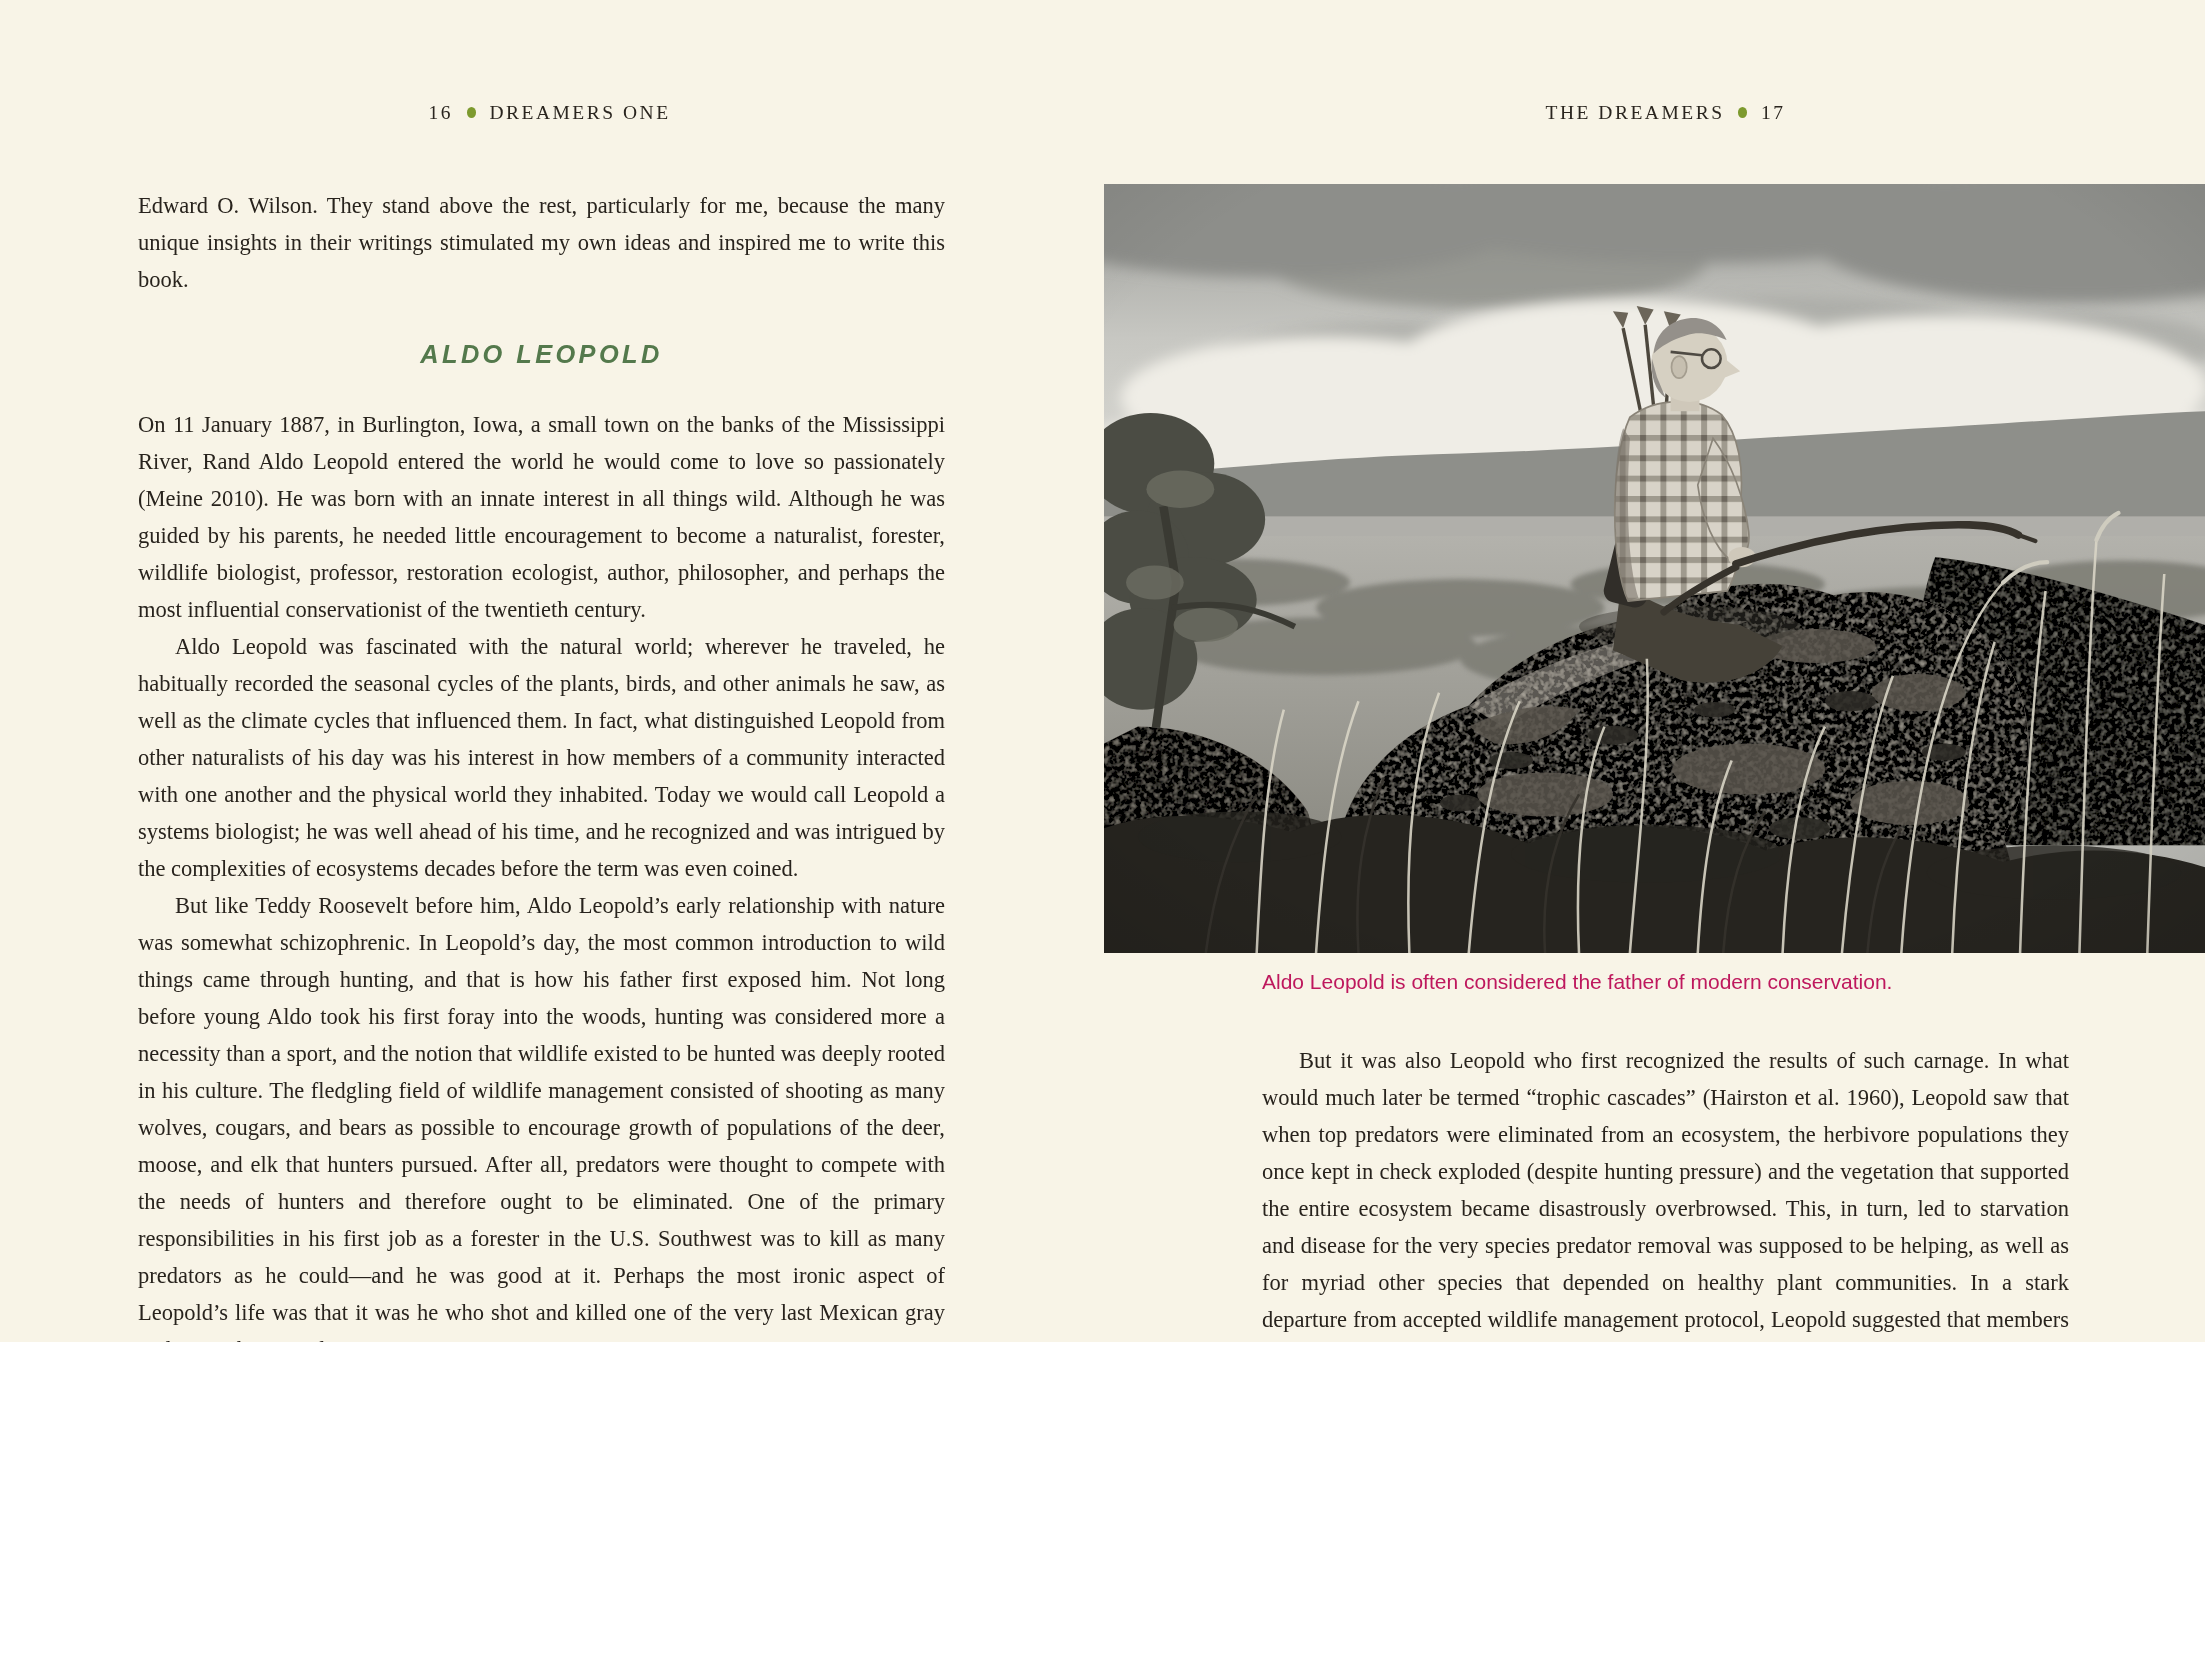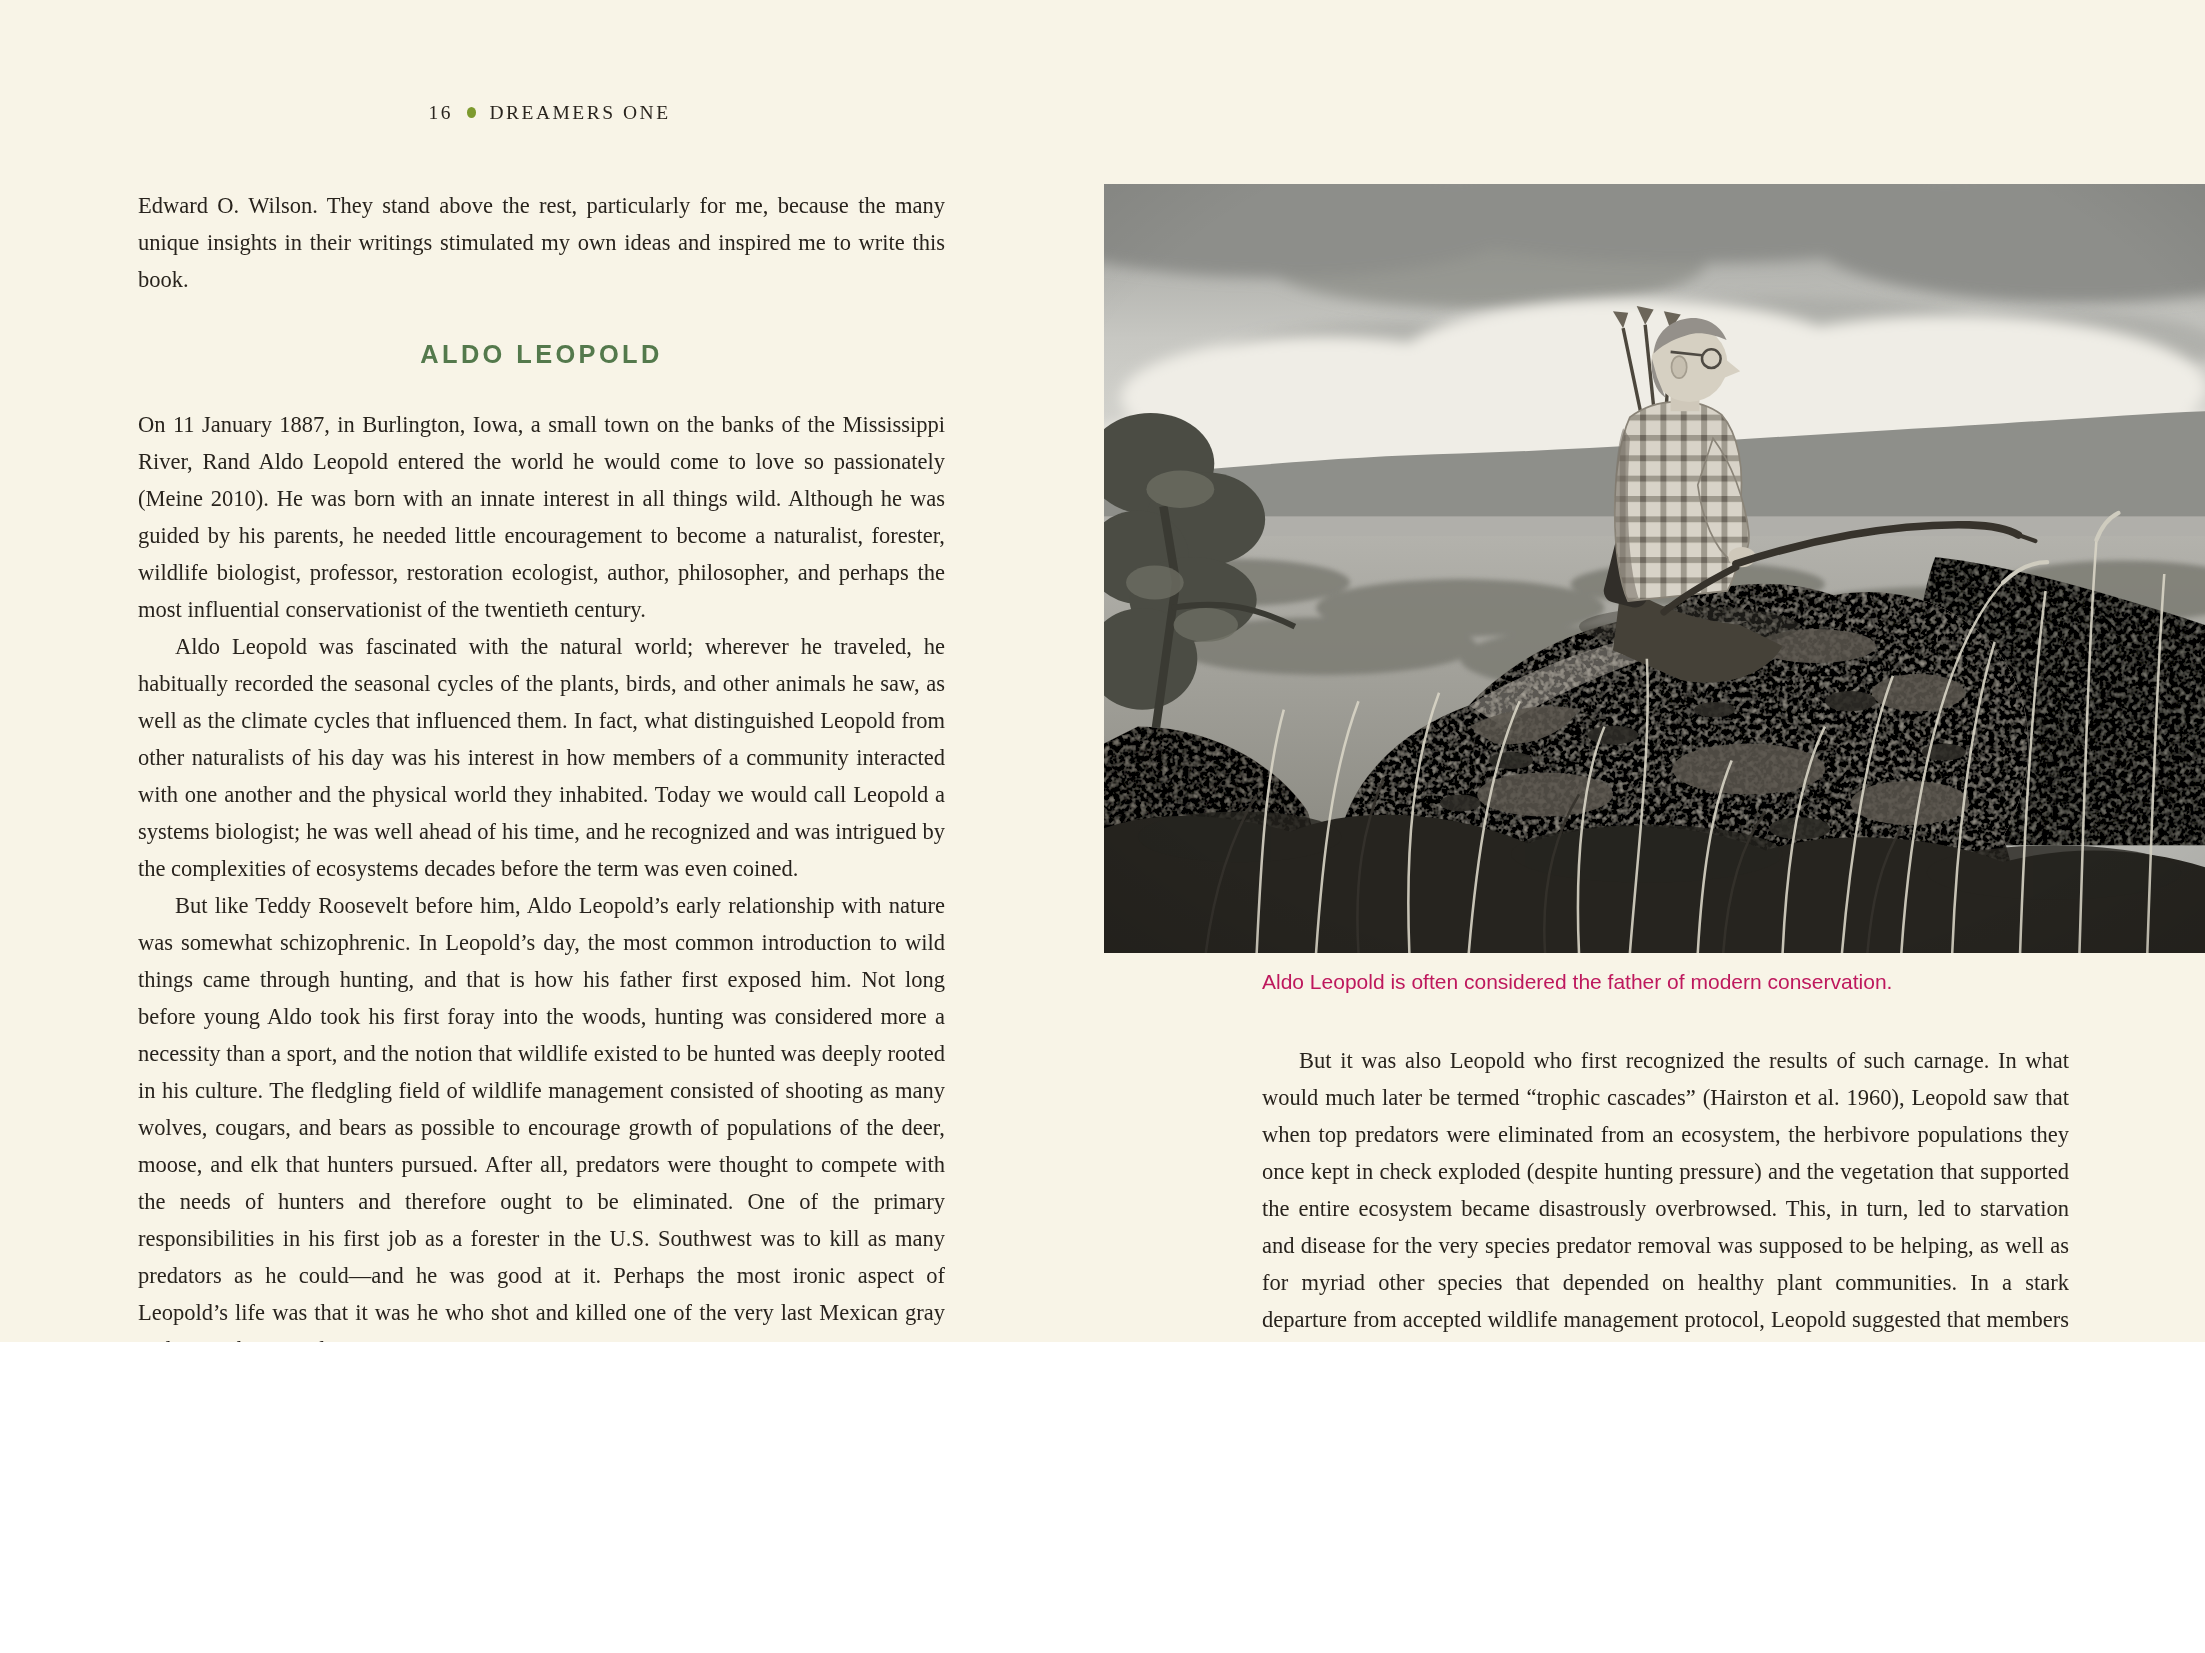--- a/index.html
+++ b/index.html
@@ -26,21 +26,21 @@
   
   .left-column { position:absolute; left:138px; top:187px; width:807px; }
   .body-p {
     margin:0; font-size:22.5px; line-height:37px;
     text-align:justify; hyphens:auto; -webkit-hyphens:auto;
   }
   .body-p.indent { text-indent:37px; }
   .section-heading {
     margin:42px 0 37px 0; text-align:center;
     font-family:"Liberation Sans", sans-serif; font-weight:700;
-    font-size:25.4px; letter-spacing:3.4px; color:#54794c;
+    font-size:25.4px; letter-spacing:3.4px; color:#54794c;font-style:italic;
   }
 
   
   .photo-figure {
     position:absolute; left:1104px; top:184px; width:1101px; height:769px;
     margin:0; padding:0; overflow:hidden; background:#b9b9b4;
   }
   .photo-figure svg { display:block; width:100%; height:100%; }
 
   .photo-caption {
@@ -55,20 +55,25 @@
 <body>
 
 <div class="spread">
 
   <header class="running-head running-head-left">
     <span>16</span>
     <span class="rh-dot"></span>
     <span>DREAMERS ONE</span>
   </header>
 
+  <header class="running-head running-head-right">
+    <span>THE DREAMERS</span>
+    <span class="rh-dot"></span>
+    <span>17</span>
+  </header>
 
   <main class="left-column">
     <p class="body-p">Edward O. Wilson. They stand above the rest, particularly for me, because the many unique insights in their writings stimulated my own ideas and inspired me to write this book.</p>
     <h2 class="section-heading">ALDO LEOPOLD</h2>
     <p class="body-p">On 11 January 1887, in Burlington, Iowa, a small town on the banks of the Mississippi River, Rand Aldo Leopold entered the world he would come to love so passionately (Meine 2010). He was born with an innate interest in all things wild. Although he was guided by his parents, he needed little encouragement to become a naturalist, forester, wildlife biologist, professor, restoration ecologist, author, philosopher, and perhaps the most influential conservationist of the twentieth century.</p>
     <p class="body-p indent">Aldo Leopold was fascinated with the natural world; wherever he traveled, he habitually recorded the seasonal cycles of the plants, birds, and other animals he saw, as well as the climate cycles that influenced them. In fact, what distinguished Leopold from other naturalists of his day was his interest in how members of a community interacted with one another and the physical world they inhabited. Today we would call Leopold a systems biologist; he was well ahead of his time, and he recognized and was intrigued by the complexities of ecosystems decades before the term was even coined.</p>
     <p class="body-p indent">But like Teddy Roosevelt before him, Aldo Leopold’s early relationship with nature was somewhat schizophrenic. In Leopold’s day, the most common introduction to wild things came through hunting, and that is how his father first exposed him. Not long before young Aldo took his first foray into the woods, hunting was considered more a necessity than a sport, and the notion that wildlife existed to be hunted was deeply rooted in his culture. The fledgling field of wildlife management consisted of shooting as many wolves, cougars, and bears as possible to encourage growth of populations of the deer, moose, and elk that hunters pursued. After all, predators were thought to compete with the needs of hunters and therefore ought to be eliminated. One of the primary responsibilities in his first job as a forester in the U.S. Southwest was to kill as many predators as he could—and he was good at it. Perhaps the most ironic aspect of Leopold’s life was that it was he who shot and killed one of the very last Mexican gray wolves in the United States.</p>
   </main>
 
   <figure class="photo-figure">

